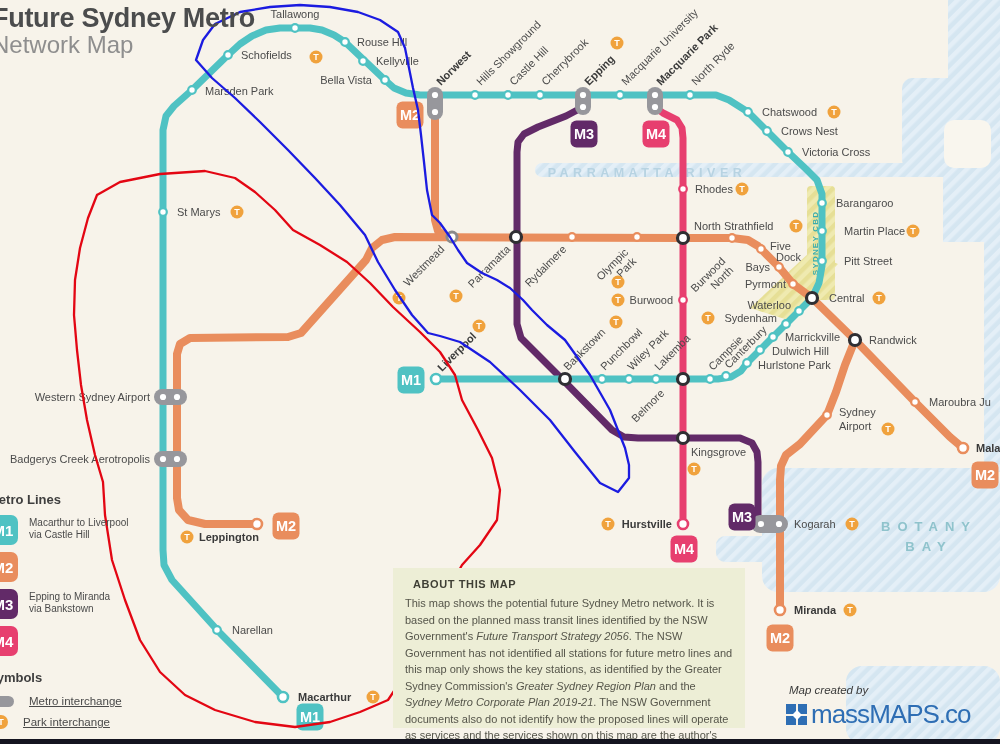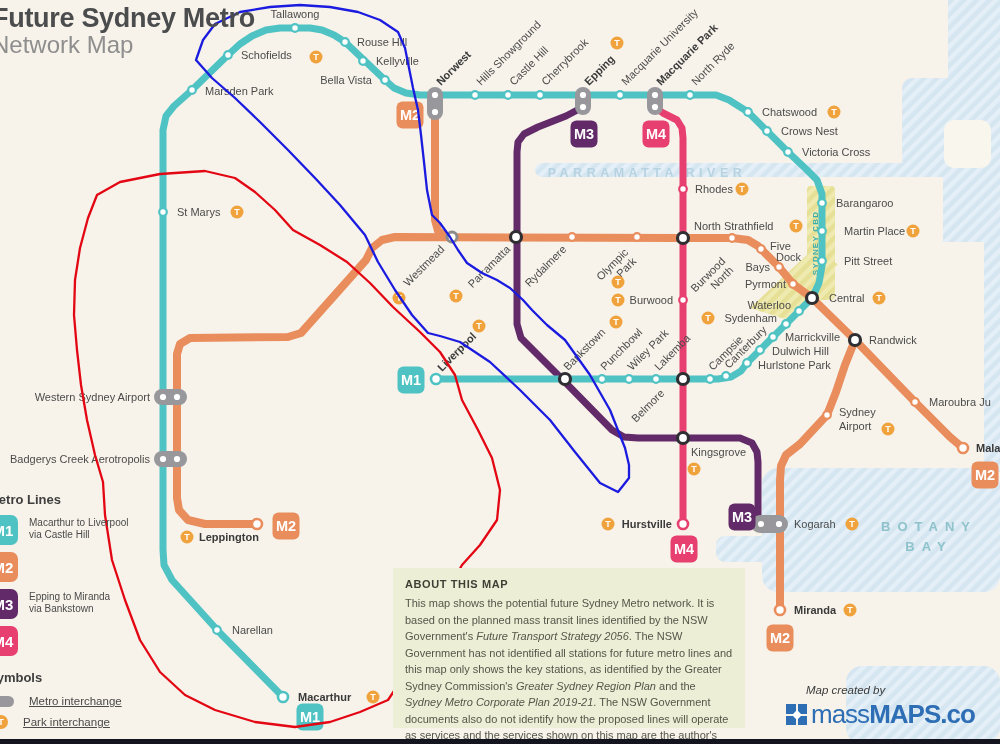--- a/index.html
+++ b/index.html
@@ -15,34 +15,34 @@
   .lg-row{display:flex;align-items:flex-start;margin-bottom:7px;}
   .lg-badge{width:30px;height:30px;border-radius:7px;color:#fff;font-weight:800;
     font-size:15px;display:flex;align-items:center;justify-content:center;flex:none;}
   .lg-txt{font-size:10px;line-height:1.18;margin-left:11px;padding-top:2px;}
   .lg-caps{width:26px;height:11px;border-radius:6px;background:#97979c;margin:3px 0 0 0;flex:none;}
   .lg-t{width:14px;height:14px;border-radius:50%;background:#f0a23d;color:#fff;font-size:9px;
     font-weight:800;display:flex;align-items:center;justify-content:center;margin:1px 0 0 6px;flex:none;}
   .lg-sym-txt{font-size:11.5px;margin-left:15px;padding-top:2px;text-decoration:underline;}
   .about{position:absolute;left:393px;top:568px;width:352px;height:160px;background:#edeed6;
     box-sizing:border-box;padding:10px 12px;color:#55554a;}
-  .about h4{margin:0 0 5px 0;font-size:11px;font-weight:800;letter-spacing:.6px;color:#3f3f35;}
+  .about h4{margin:0 0 5px 8px;font-size:11px;font-weight:800;letter-spacing:.6px;color:#3f3f35;}
   .about p{margin:0;font-size:11px;line-height:1.5;}
   .about p .it{font-style:italic;}
   .credit{position:absolute;left:786px;top:684px;}
-  .credit .by{font-size:11.5px;font-style:italic;color:#3a3a3a;margin-left:20px;}
+  .credit .by{font-size:11.5px;font-style:italic;color:#3a3a3a;margin-left:3px;}
   .logo-row{display:flex;align-items:center;margin-top:3px;}
   .logo-icon{position:relative;width:21px;height:21px;display:grid;grid-template-columns:1fr 1fr;
     grid-template-rows:1fr 1fr;gap:2px;margin-right:4px;flex:none;}
   .logo-icon span{background:#2e6eb4;}
   .logo-icon i{position:absolute;left:50%;top:50%;width:7px;height:7px;background:#fff;
     transform:translate(-50%,-50%) rotate(45deg);}
   .wordmark{font-size:26px;color:#2e6eb4;letter-spacing:-1px;white-space:nowrap;}
   .wordmark .lt{font-weight:400;}
-  .wordmark .bd{font-weight:700;}
+  .wordmark .bd{font-weight:400;}
   .bottom-bar{position:absolute;left:0;top:739px;width:1000px;height:5px;background:#14141f;}
 </style>
 </head>
 <body>
 
 <div class="canvas">
 
   <svg id="metro-map" width="1000" height="744" viewBox="0 0 1000 744" style="position:absolute;left:0;top:0;">
       <defs>
         <pattern id="wp" width="9" height="9" patternUnits="userSpaceOnUse" patternTransform="rotate(45)">

